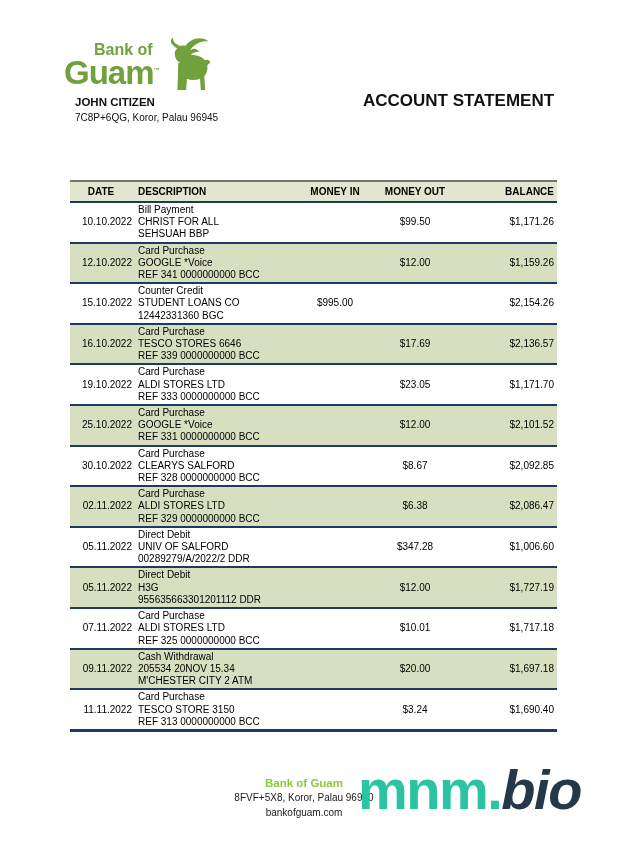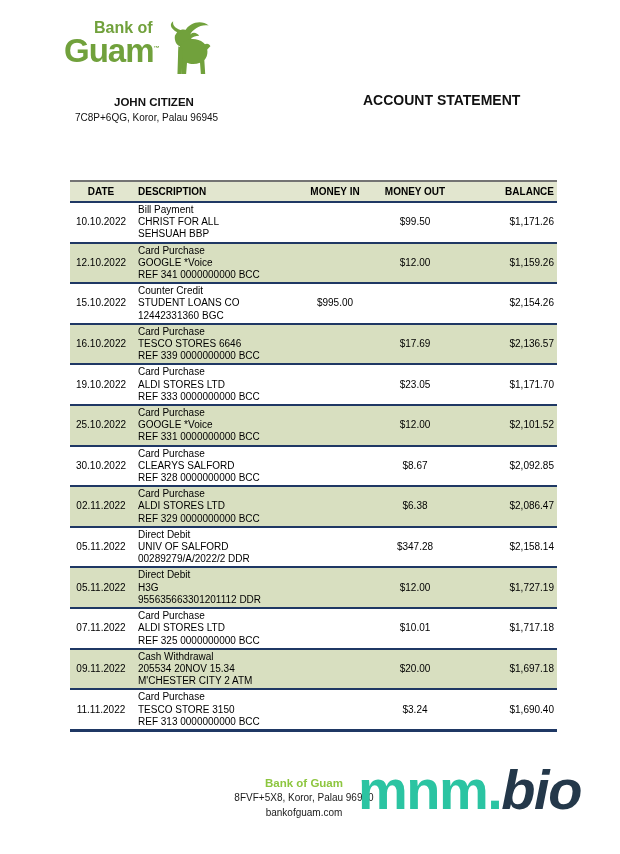--- a/index.html
+++ b/index.html
@@ -1,52 +1,52 @@
 <!DOCTYPE html>
 <html style="--logo-green: #71a13c; --footer-green: #8dc63f; --wm-teal: #2bc4a2; --wm-navy: #24384a;"><head>
 <meta charset="utf-8">
 <style>
   html,body{margin:0;padding:0;background:#ffffff;}
   .page{
     position:relative;width:620px;height:854px;background:#ffffff;
     font-family:"Liberation Sans", sans-serif;color:#111;overflow:hidden;
   }
   
-  .logo{position:absolute;left:64px;top:20px;display:flex;align-items:flex-start;}
+  .logo{position:absolute;left:64px;top:36px;display:flex;align-items:center;}
   .logo-text{line-height:1;color:var(--logo-green,#71a13c);}
   .logo-line1{font-size:16px;font-weight:bold;margin-left:30px;letter-spacing:0;}
   .logo-line2{font-size:33px;font-weight:bold;letter-spacing:-1px;margin-top:-2px;}
   .logo-tm{font-size:6px;vertical-align:super;}
   .logo svg{margin-left:2px;margin-bottom:2px;}
   
   .customer{position:absolute;left:75px;top:94px;}
-  .customer-name{font-size:11.5px;font-weight:bold;line-height:16px;margin-left:39px;}
+  .customer-name{font-size:11.5px;font-weight:bold;line-height:16px;}
   .customer-address{font-size:10px;line-height:15px;}
   .stmt{position:absolute;left:363px;top:92px;width:194px;}
-  .stmt-title{font-size:14px;font-weight:bold;line-height:17px;margin-bottom:20px;}
+  .stmt-title{font-size:17px;font-weight:bold;line-height:17px;margin-bottom:20px;}
   .stmt-field{display:flex;justify-content:space-between;font-size:10.5px;line-height:15.5px;}
   
   .tbl-wrap{position:absolute;left:70px;top:180px;width:487px;}
   table{border-collapse:collapse;width:487px;table-layout:fixed;
         border-top:2px solid #737373;border-bottom:3px solid #1f3864;}
   col.w-date{width:62px;}col.w-desc{width:168px;}col.w-in{width:70px;}
   col.w-out{width:90px;}col.w-bal{width:97px;}
   thead th{
     background:#e2e6cf;font-size:10px;font-weight:bold;height:19px;
     border-bottom:2px solid #1f3864;padding:0;color:#000;
   }
   th.h-date{text-align:center;}
   th.h-desc{text-align:left;padding-left:6px;}
   th.h-in,th.h-out{text-align:center;}
   th.h-bal{text-align:right;padding-right:3px;}
   tbody tr{border-bottom:2px solid #1f3864;}
   tbody tr:last-child{border-bottom:none;}
   tbody tr.shaded{background:#d8dfc0;}
   td{font-size:10px;line-height:12.2px;padding:0;vertical-align:middle;color:#000;}
-  td.c-date{text-align:center;}
+  td.c-date{text-align:right;}
   td.c-desc{padding:1px 2px 1px 6px;margin-top:8px;}
   td.c-in,td.c-out{text-align:center;}
   td.c-bal{text-align:right;padding-right:3px;}
   
   .footer{position:absolute;left:0;right:12px;top:776px;text-align:center;}
   .footer-bank{font-size:11.5px;font-weight:bold;color:var(--footer-green,#8dc63f);line-height:15px;}
   .footer-address,.footer-site{font-size:10px;line-height:14.5px;color:#1a1a1a;}
   
   .watermark{
     position:absolute;left:358px;top:762px;font-size:56px;font-weight:bold;
@@ -204,21 +204,21 @@
 
   <tr>
     <td class="c-date">05.11.2022</td>
     <td class="c-desc">
       <div>Direct Debit</div>
       <div>UNIV OF SALFORD</div>
       <div>00289279/A/2022/2 DDR</div>
     </td>
     <td class="c-in"></td>
     <td class="c-out">$347.28</td>
-    <td class="c-bal">$2,158.14</td>
+    <td class="c-bal">$1,006.60</td>
   </tr>
 
   <tr class="shaded">
     <td class="c-date">05.11.2022</td>
     <td class="c-desc">
       <div>Direct Debit</div>
       <div>H3G</div>
       <div>955635663301201112 DDR</div>
     </td>
     <td class="c-in"></td>

